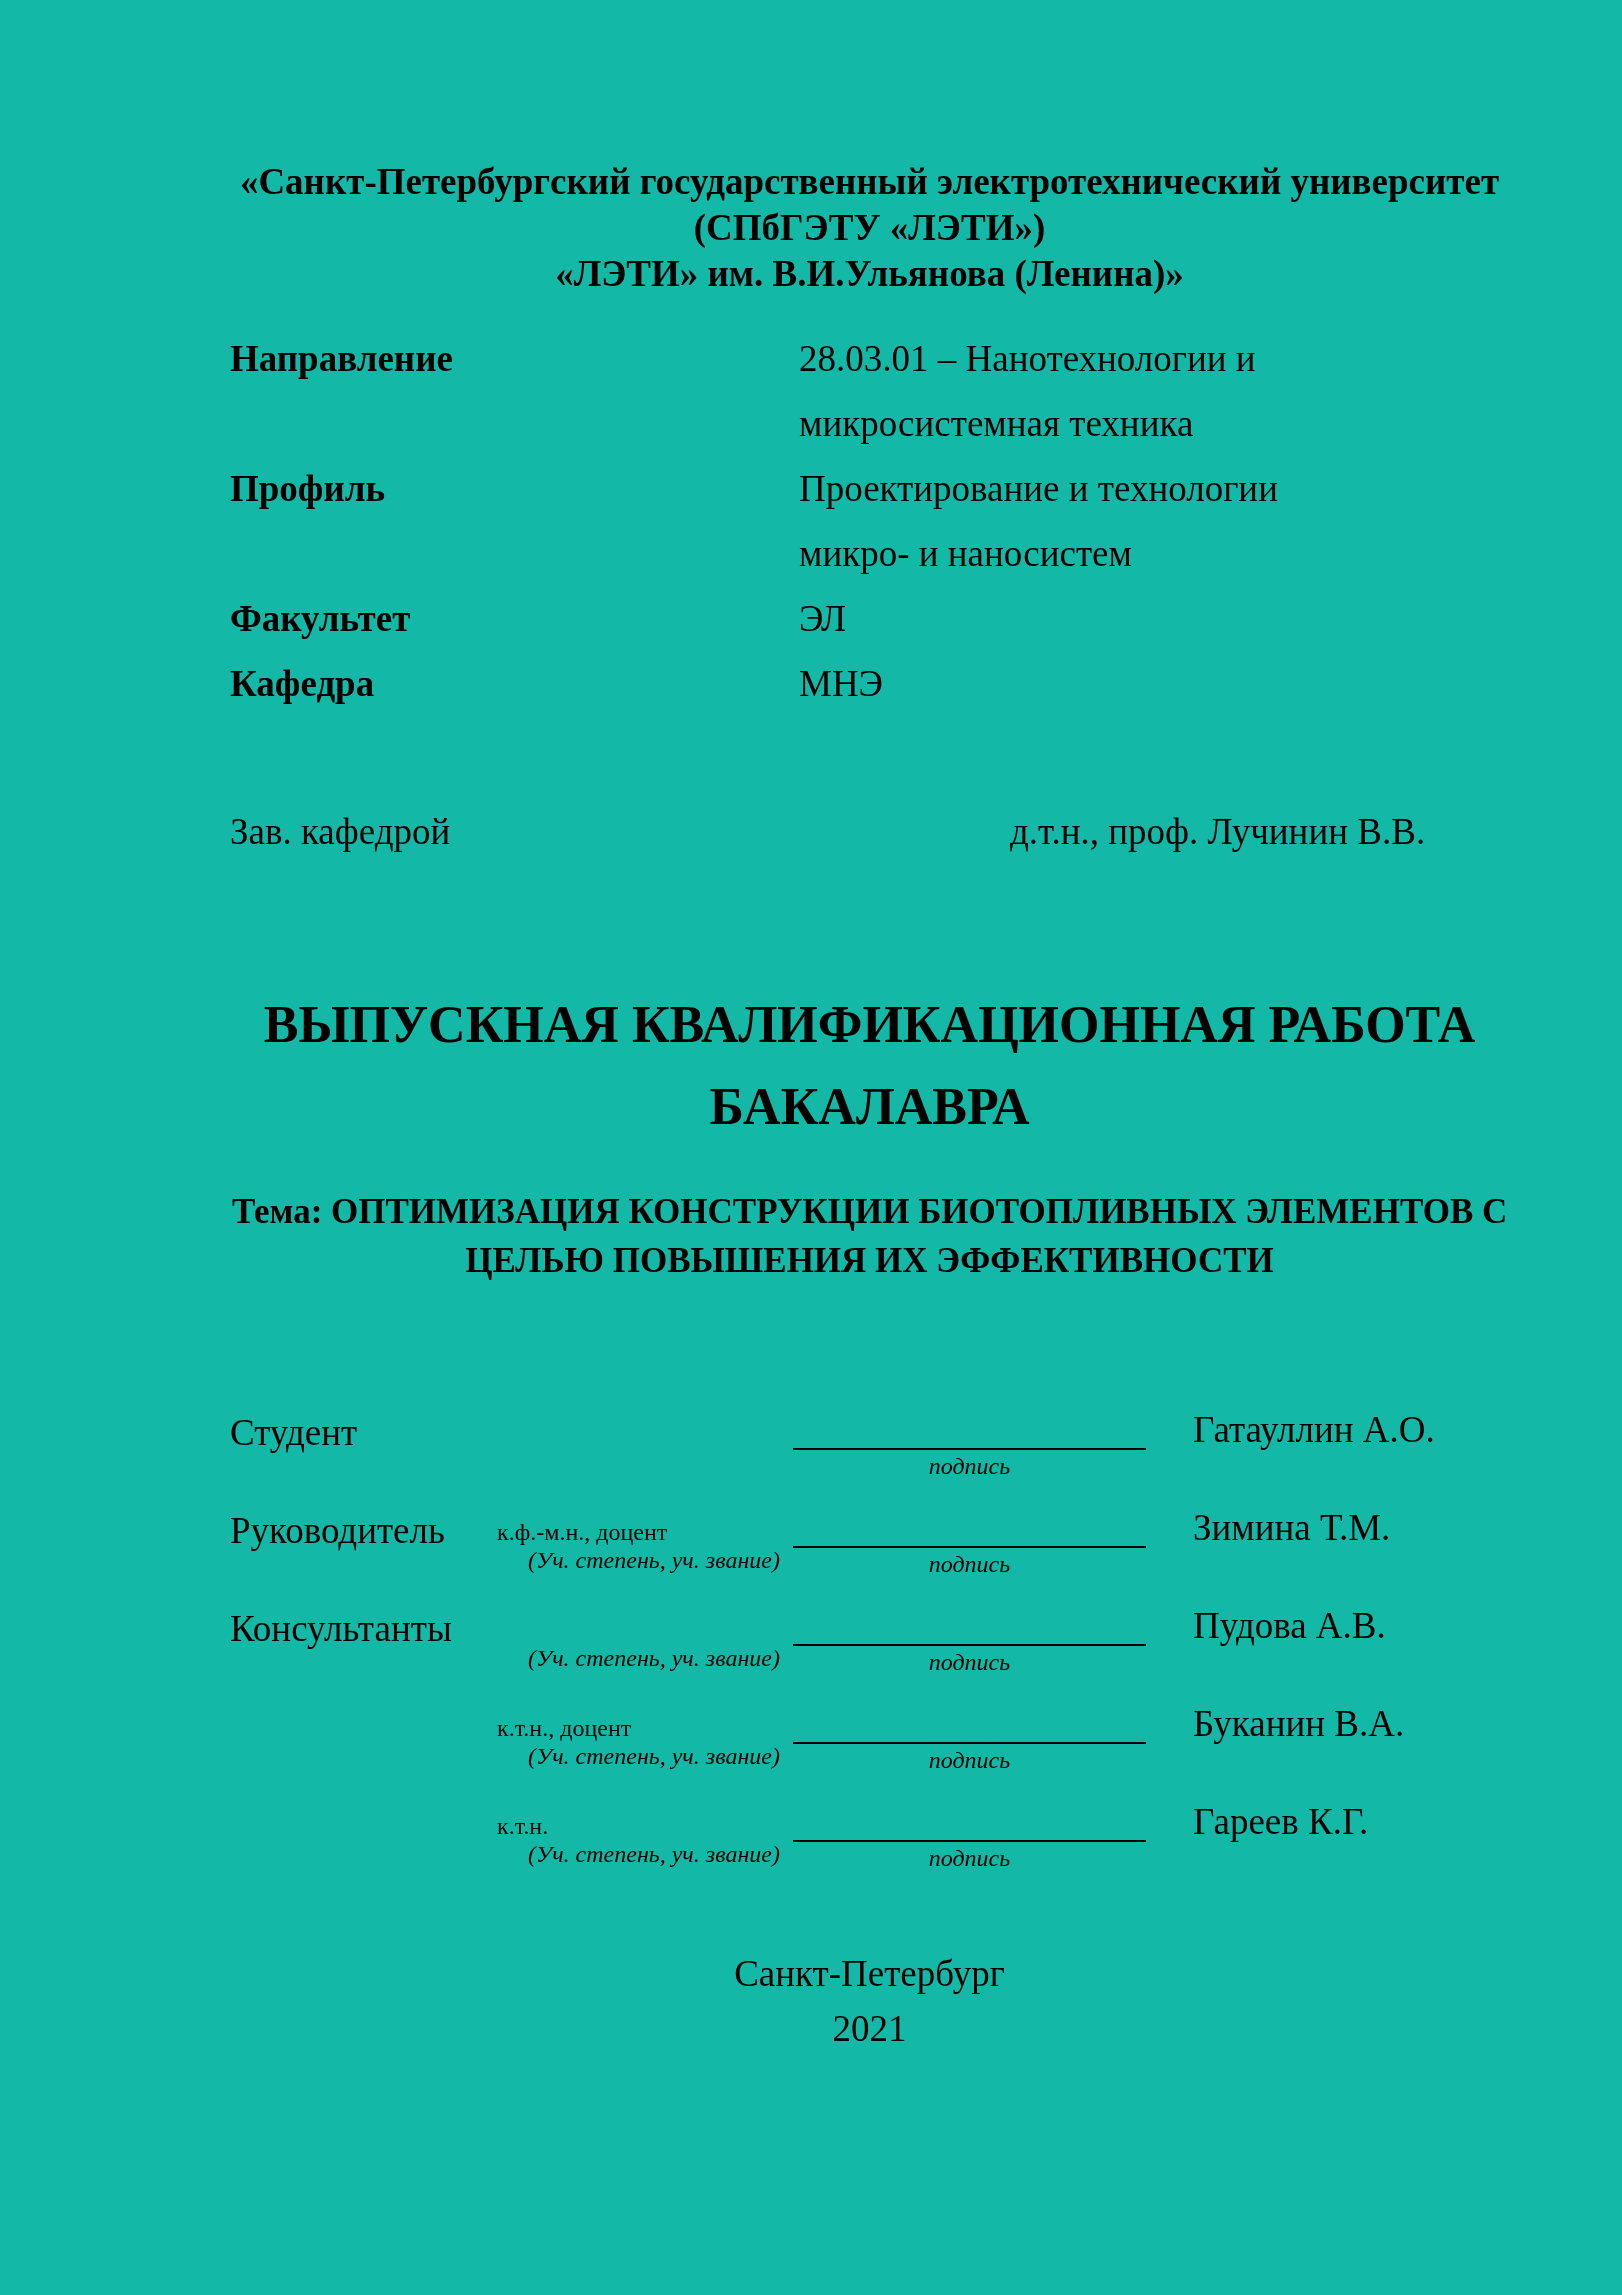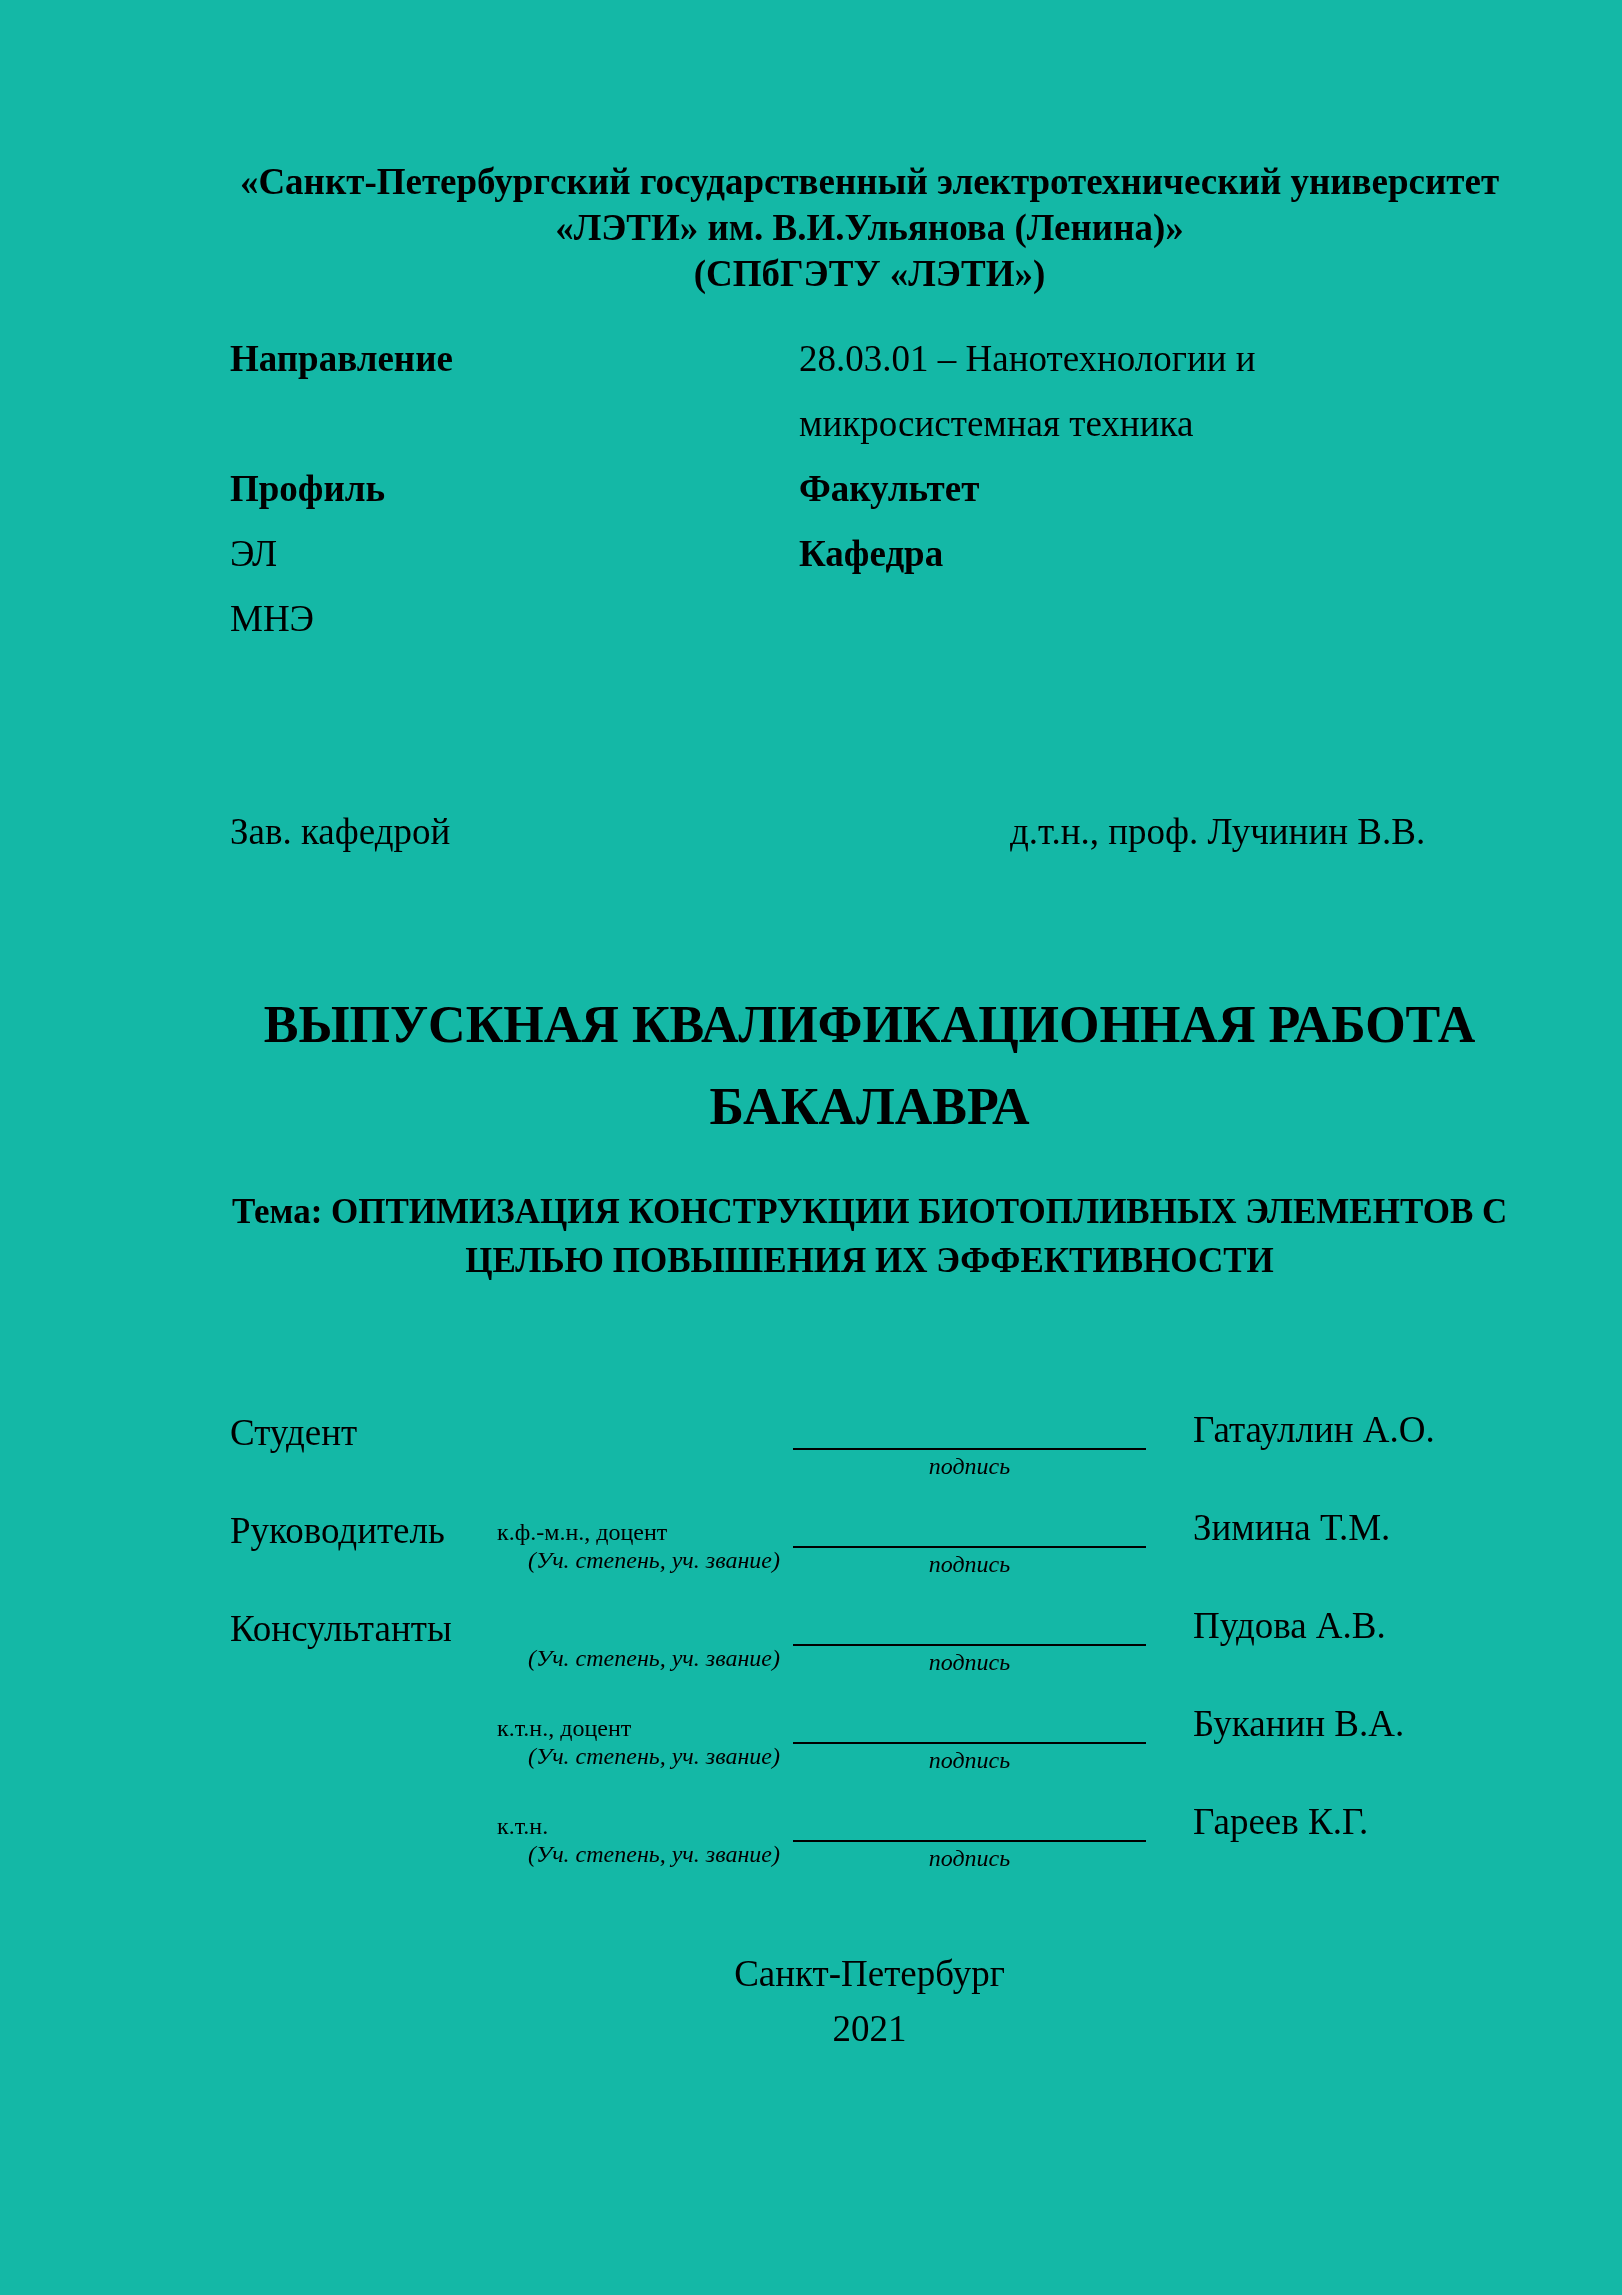--- a/index.html
+++ b/index.html
@@ -117,28 +117,29 @@
   }
   .footer .city { margin-bottom: 13px; }
 </style>
 </head>
 <body>
 
 <div class="page">
 
   <div class="uni-header">
     <div>«Санкт-Петербургский государственный электротехнический университет</div>
+    <div>(СПбГЭТУ «ЛЭТИ»)</div>
     <div>«ЛЭТИ» им. В.И.Ульянова (Ленина)»</div>
-    <div>(СПбГЭТУ «ЛЭТИ»)</div>
   </div>
 
   <div class="meta">
     <div class="label">Направление</div>
     <div class="value">28.03.01 – Нанотехнологии и микросистемная техника</div>
     <div class="label">Профиль</div>
+    <div class="value">Проектирование и технологии микро- и наносистем</div>
     <div class="label">Факультет</div>
     <div class="value">ЭЛ</div>
     <div class="label">Кафедра</div>
     <div class="value">МНЭ</div>
   </div>
 
   <div class="dept-head-row">
     <span>Зав. кафедрой</span>
     <span class="approver">д.т.н., проф. Лучинин В.В.</span>
   </div>

